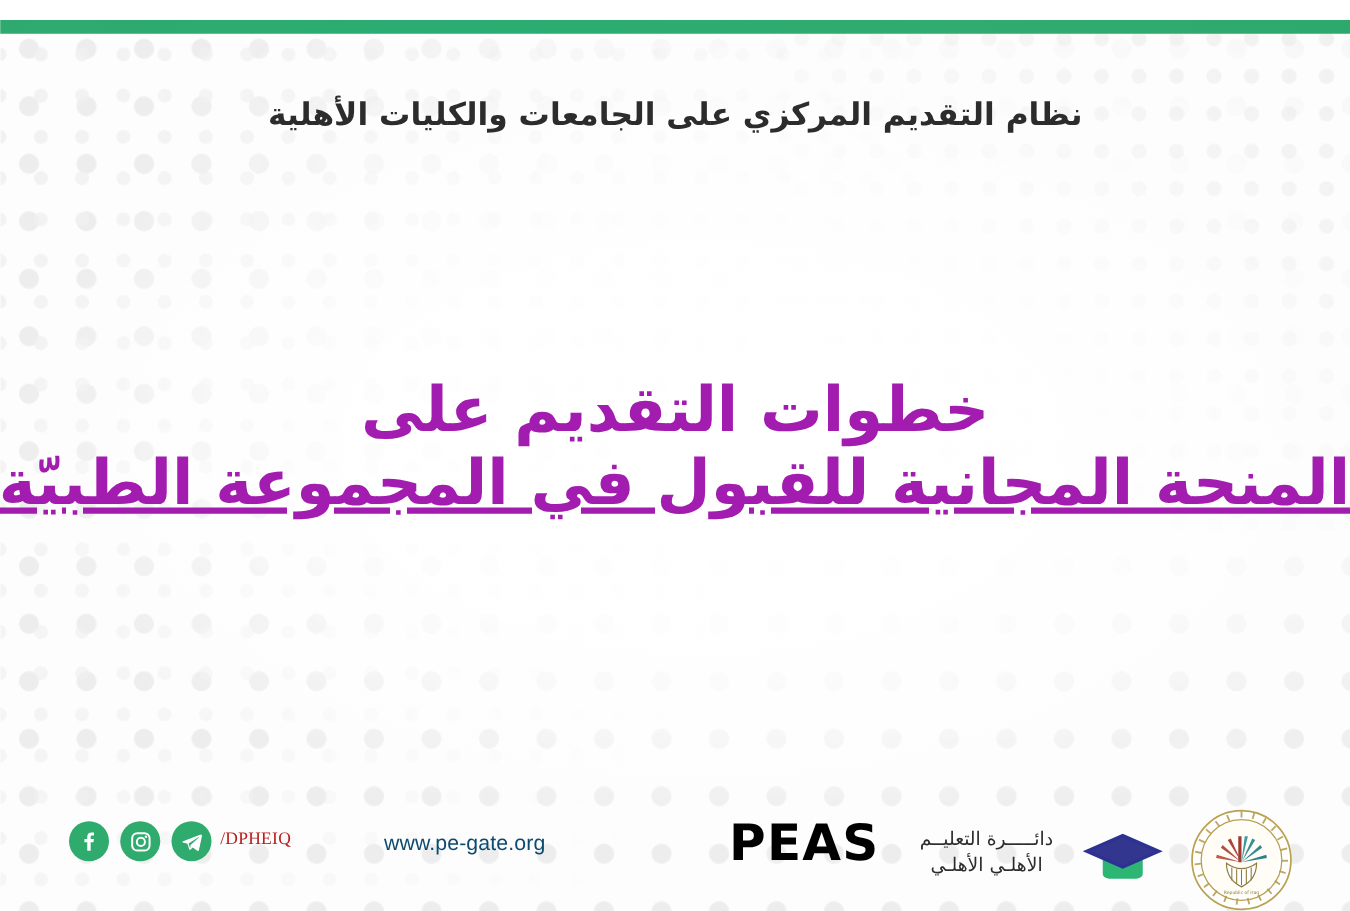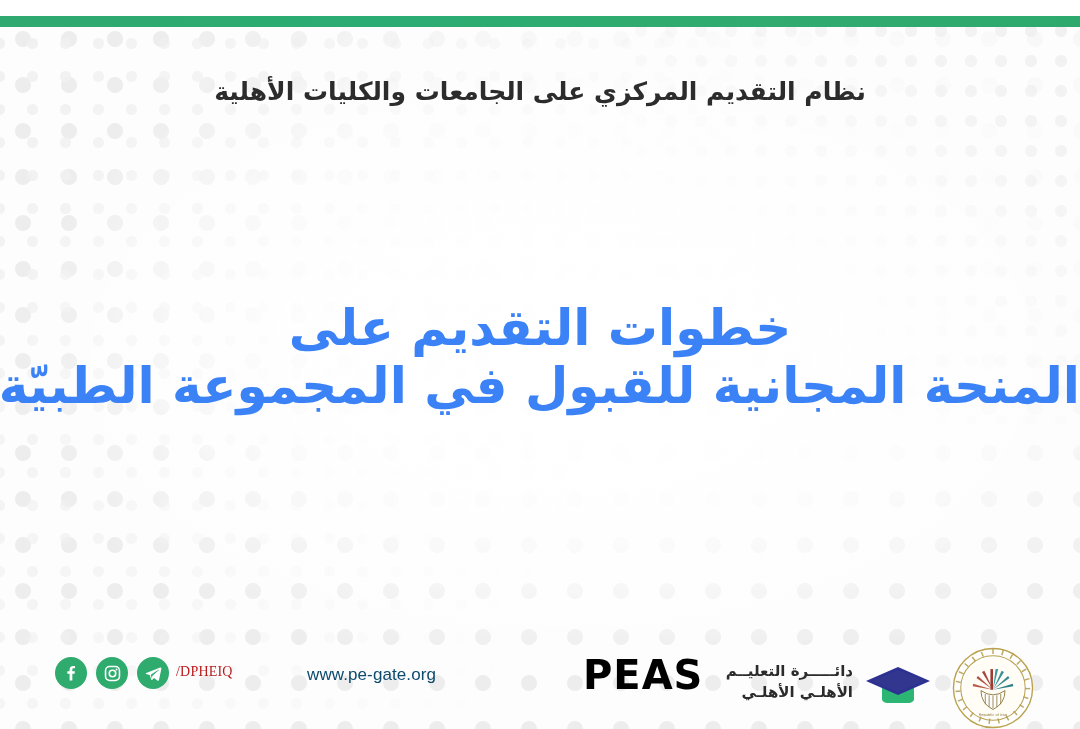--- a/index.html
+++ b/index.html
@@ -95,31 +95,32 @@
     position: absolute;
     top: 283px;
     left: 0; right: 0;
     text-align: center;
     z-index: 4;
   }
   .title-block .t-line {
     display: block;
     font-family: "DejaVu Sans", "Liberation Sans", sans-serif;
     font-weight: 700;
-    color: #3b82f6;
+    color: #a21caf;
     direction: rtl;
     white-space: nowrap;
   }
   .title-block .t-line-1 {
     font-size: 50px;
     line-height: 1.16;
   }
   .title-block .t-line-2 {
     font-size: 50px;
     line-height: 1.16;
+    text-decoration: underline;
   }
 
   
   .footer {
     position: absolute;
     left: 0; right: 0;
     bottom: 34px;
     height: 66px;
     z-index: 6;
     direction: ltr;
@@ -177,25 +178,25 @@
     letter-spacing: 1px;
     line-height: 1;
     white-space: nowrap;
   }
 
   .dept-name {
     position: absolute;
     left: 725px;
     top: 16px;
     width: 128px;
-    text-align: right;
+    text-align: center;
     direction: rtl;
     font-family: "DejaVu Sans", "Liberation Sans", sans-serif;
     font-size: 15px;
-    font-weight: 700;
+    font-weight: 400;
     color: #2b2b2b;
     line-height: 1.42;
   }
   .dept-name span { display: block; white-space: nowrap; }
 
   .cap-logo {
     position: absolute;
     left: 862px;
     top: 15px;
     width: 72px;

